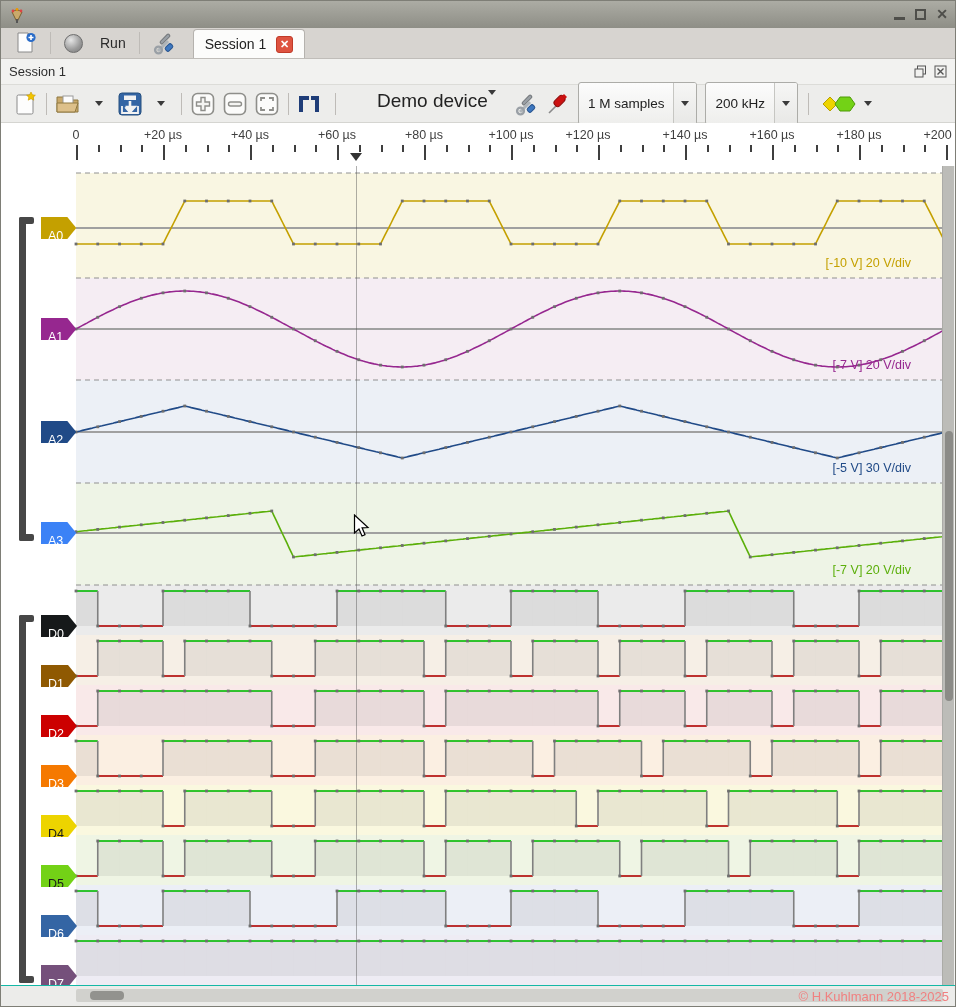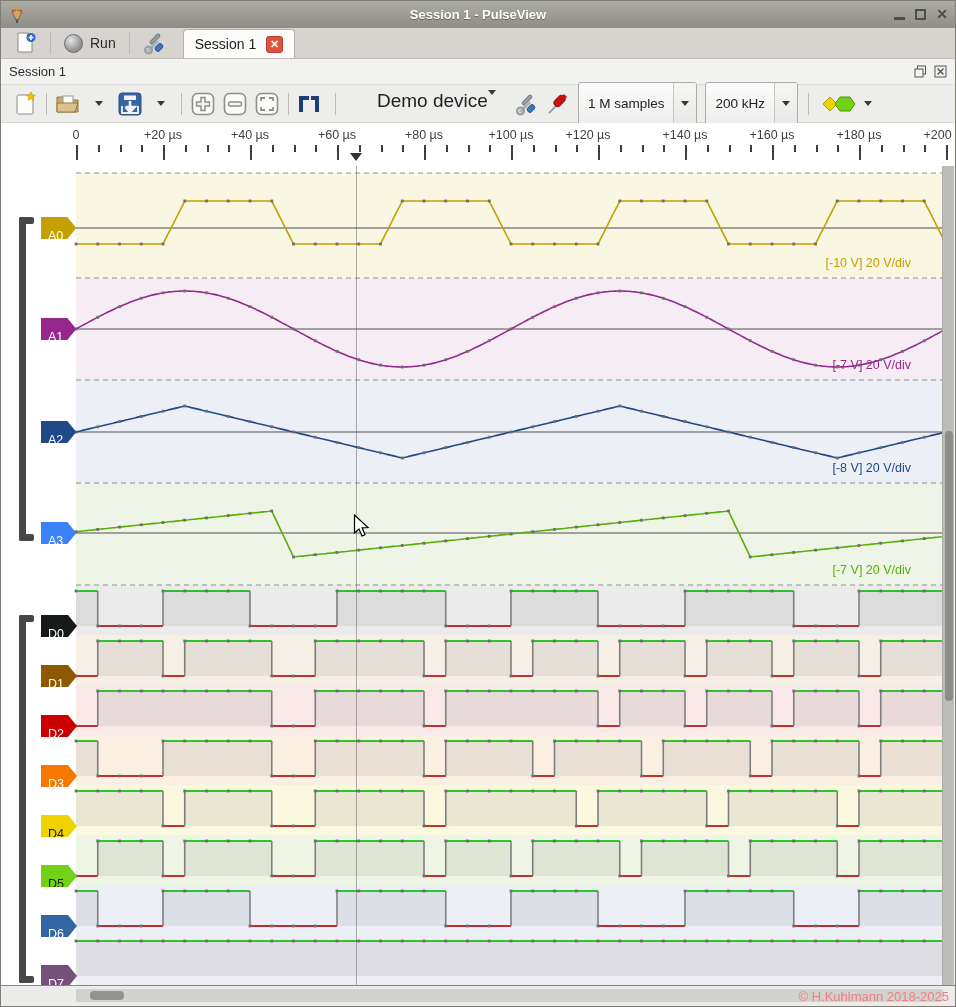--- a/index.html
+++ b/index.html
@@ -10,21 +10,21 @@
   .titlebar{height:27px;background:linear-gradient(#ACACA4,#8E8E86);display:flex;align-items:center;
     padding:0 7px;position:relative;}
   .apptitle{position:absolute;left:0;right:0;text-align:center;color:#fff;font-weight:bold;font-size:13px;
     text-shadow:0 1px 1px rgba(0,0,0,.35);}
   .wbtns{margin-left:auto;display:flex;gap:10px;z-index:2;align-items:center;}
   .wmin{width:11px;height:11px;border-bottom:3px solid #4E4E4A;}
   .wmax{width:11px;height:11px;border:2px solid #4E4E4A;}
   .wclose{color:#4E4E4A;font-weight:bold;font-size:14px;line-height:11px;}
   
   .tabbar{height:31px;background:#D7D4D0;border-bottom:1px solid #C0BDB9;display:flex;align-items:center;padding:0 6px;}
-  .tbtn{height:26px;display:flex;align-items:center;gap:7px;padding:0 8px;font-size:14px;color:#2A2A2A;background:transparent;border:none;}
+  .tbtn{height:26px;display:flex;align-items:center;gap:17px;padding:0 8px;font-size:14px;color:#2A2A2A;background:transparent;border:none;}
   .runball{width:19px;height:19px;border-radius:50%;background:radial-gradient(circle at 35% 30%,#E6E6E6,#9A9A9A 60%,#787878);border:1px solid #6E6E6E;}
   .vsep{width:1px;height:22px;background:#BEBBB7;margin:0 5px;}
   .tab{height:29px;margin-top:2px;align-self:flex-end;background:#FCFCFB;border:1px solid #B5B2AE;border-bottom:none;
     border-radius:4px 4px 0 0;display:flex;align-items:center;padding:0 11px;font-size:14px;color:#222;margin-left:8px;}
   .tabclose{width:17px;height:17px;background:#DE5340;border:1px solid #C03A28;border-radius:3px;color:#fff;
     font-size:11px;font-weight:bold;display:flex;align-items:center;justify-content:center;margin-left:10px;}
   
   .subheader{height:26px;background:#F2F2F0;border-bottom:1px solid #DCDCD8;display:flex;align-items:center;
     padding:0 8px;font-size:13px;color:#2E2E2E;}
   .shicons{margin-left:auto;display:flex;gap:7px;align-items:center;}
@@ -74,21 +74,20 @@
 <div class="window">
 
   <div class="titlebar">
     <svg width="18" height="18" viewBox="0 0 18 18">
       <path d="M9 16 L4 6 Q9 2 14 6 Z" fill="#C9A96B" stroke="#7A6030" stroke-width="1"></path>
       <circle cx="5" cy="5" r="1.4" fill="#D44"></circle>
         <circle cx="9" cy="3.4" r="1.4" fill="#E90"></circle>
         <circle cx="13" cy="5" r="1.4" fill="#D44"></circle>
       <rect x="8" y="13" width="2" height="4" fill="#555"></rect>
     </svg>
-    <span class="apptitle">Session 1 - PulseView</span>
     <div class="wbtns">
       <div class="wmin"></div>
       <div class="wmax"></div>
       <div class="wclose">✕</div>
     </div>
   </div>
 
   <div class="tabbar">
     <button class="tbtn">
       <svg width="22" height="24" viewBox="0 0 22 24">
@@ -1458,21 +1457,21 @@
         <line x1="901.5" y1="775" x2="923.25" y2="775" stroke="#00B900" stroke-width="1.6"></line>
         <rect x="900.1" y="773.6" width="2.8" height="2.8" fill="#6E6E6E"></rect>
         <line x1="923.25" y1="775" x2="945" y2="775" stroke="#00B900" stroke-width="1.6"></line>
         <rect x="921.85" y="773.6" width="2.8" height="2.8" fill="#6E6E6E"></rect>
       </svg>
       <div class="tag" style="top: 51px; background: rgb(196, 160, 0); color: rgb(255, 255, 255);">A0</div>
       <div class="scalelabel" style="top: 90px; color: rgb(196, 160, 0);">[-10 V] 20 V/div</div>
       <div class="tag" style="top: 152px; background: rgb(150, 39, 143); color: rgb(255, 255, 255);">A1</div>
       <div class="scalelabel" style="top: 192px; color: rgb(150, 39, 143);">[-7 V] 20 V/div</div>
       <div class="tag" style="top: 255px; background: rgb(32, 74, 135); color: rgb(255, 255, 255);">A2</div>
-      <div class="scalelabel" style="top: 295px; color: rgb(32, 74, 135);">[-8 V] 20 V/div</div>
+      <div class="scalelabel" style="top: 295px; color: rgb(32, 74, 135);">[-5 V] 30 V/div</div>
       <div class="tag" style="top: 356px; background: #3b82f6; color: rgb(255, 255, 255);">A3</div>
       <div class="scalelabel" style="top: 397px; color: rgb(91, 175, 10);">[-7 V] 20 V/div</div>
       <div class="tag" style="top: 449px; background: rgb(22, 25, 26); color: rgb(255, 255, 255);">D0</div>
       <div class="tag" style="top: 499px; background: rgb(143, 89, 2); color: rgb(255, 255, 255);">D1</div>
       <div class="tag" style="top: 549px; background: rgb(204, 0, 0); color: rgb(255, 255, 255);">D2</div>
       <div class="tag" style="top: 599px; background: rgb(245, 121, 0); color: rgb(255, 255, 255);">D3</div>
       <div class="tag" style="top: 649px; background: rgb(237, 212, 0); color: rgb(26, 26, 26);">D4</div>
       <div class="tag" style="top: 699px; background: rgb(115, 210, 22); color: rgb(26, 26, 26); text-align: right;">D5</div>
       <div class="tag" style="top: 749px; background: rgb(52, 101, 164); color: rgb(255, 255, 255);">D6</div>
       <div class="tag" style="top: 799px; background: rgb(117, 80, 123); color: rgb(255, 255, 255);">D7</div>

